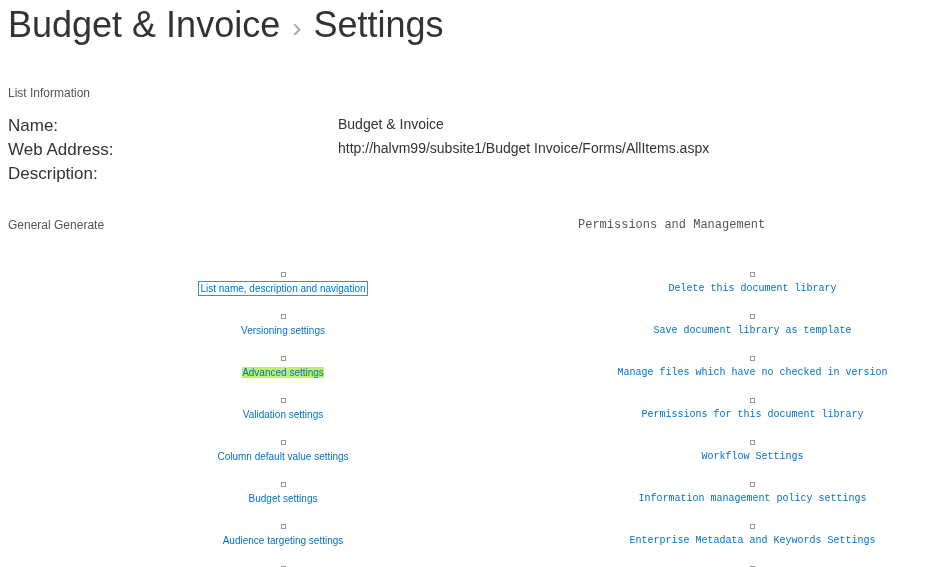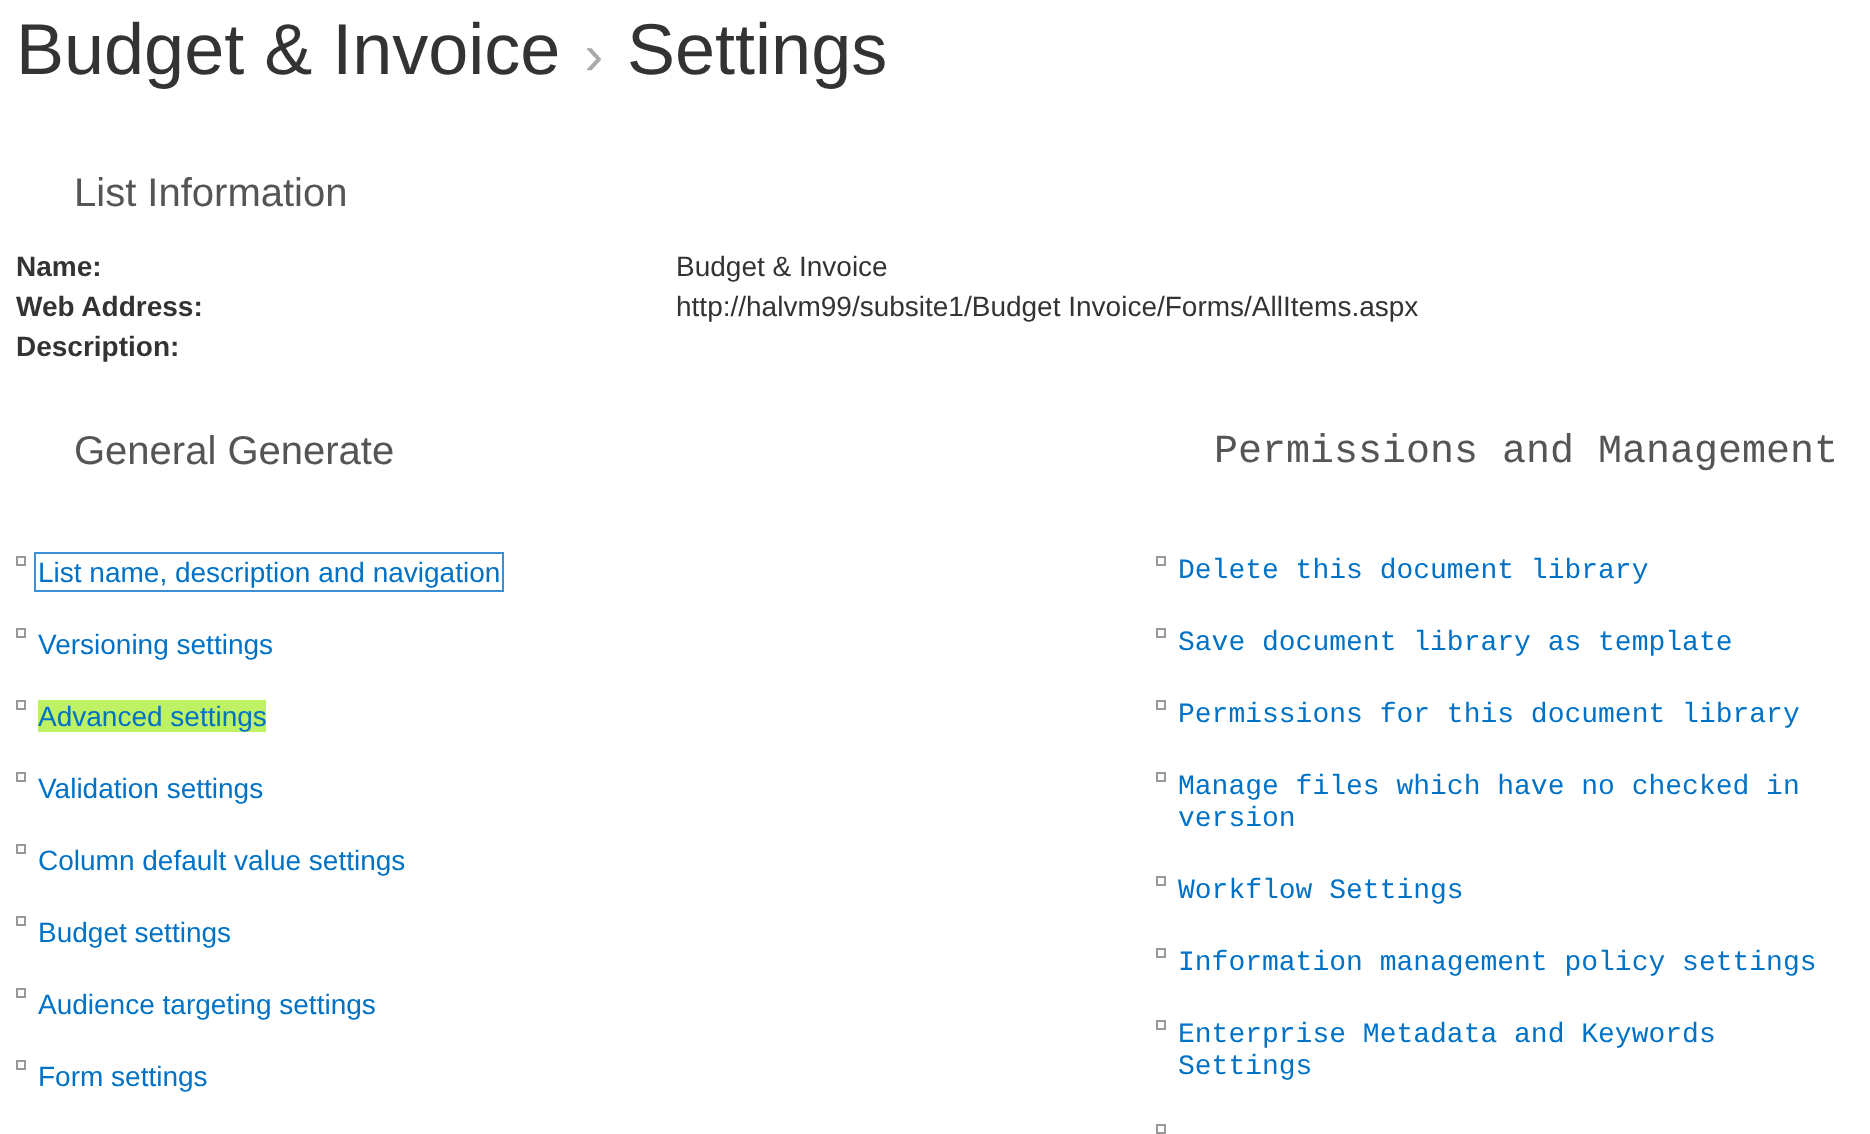--- a/index.html
+++ b/index.html
@@ -25,38 +25,37 @@
       font-size: 36px;
       font-weight: 300;
       color: #333;
     }
     .page-header .separator {
       font-size: 28px;
       color: #aaa;
       font-weight: 300;
     }
     .section-heading {
-      font-size: 20px;
+      font-size: 12px;
       color: #555;
       margin-bottom: 14px;
       font-weight: 400;
-      margin-left: 29px;
     }
     .info-table {
       margin-bottom: 32px;
     }
     .info-row {
       display: flex;
       padding: 2px 0;
     }
     .info-label {
       width: 330px;
-      font-weight: bold;
+      font-weight: normal;
       color: #333;
-      font-size: 14px;
+      font-size: 17px;
     }
     .info-value {
       font-size: 14px;
       color: #333;
     }
     .columns {
       display: flex;
       gap: 20px;
     }
     .col-left {
@@ -64,24 +63,25 @@
     }
     .col-right {
       flex: 1;
       font-family: Liberation Mono, monospace;
     }
     .link-list {
       margin-top: 30px;
     }
     .link-item {
       display: flex;
-      align-items: flex-start;
+      align-items: center;
       gap: 6px;
       padding: 10px 0;
-      font-size: 14px;
+      font-size: 10px;
+      flex-direction: column;
     }
     .bullet {
       width: 5px;
       height: 5px;
       border: 1px solid #999;
       display: inline-block;
       flex-shrink: 0;
     }
     .link {
       color: #0072c6;
@@ -168,25 +168,25 @@
       <div class="link-item">
         <span class="bullet"></span>
         <a class="link">Delete this document library</a>
       </div>
       <div class="link-item">
         <span class="bullet"></span>
         <a class="link">Save document library as template</a>
       </div>
       <div class="link-item">
         <span class="bullet"></span>
+        <a class="link">Manage files which have no checked in version</a>
+      </div>
+      <div class="link-item">
+        <span class="bullet"></span>
         <a class="link">Permissions for this document library</a>
-      </div>
-      <div class="link-item">
-        <span class="bullet"></span>
-        <a class="link">Manage files which have no checked in version</a>
       </div>
       <div class="link-item">
         <span class="bullet"></span>
         <a class="link">Workflow Settings</a>
       </div>
       <div class="link-item">
         <span class="bullet"></span>
         <a class="link">Information management policy settings</a>
       </div>
       <div class="link-item">

